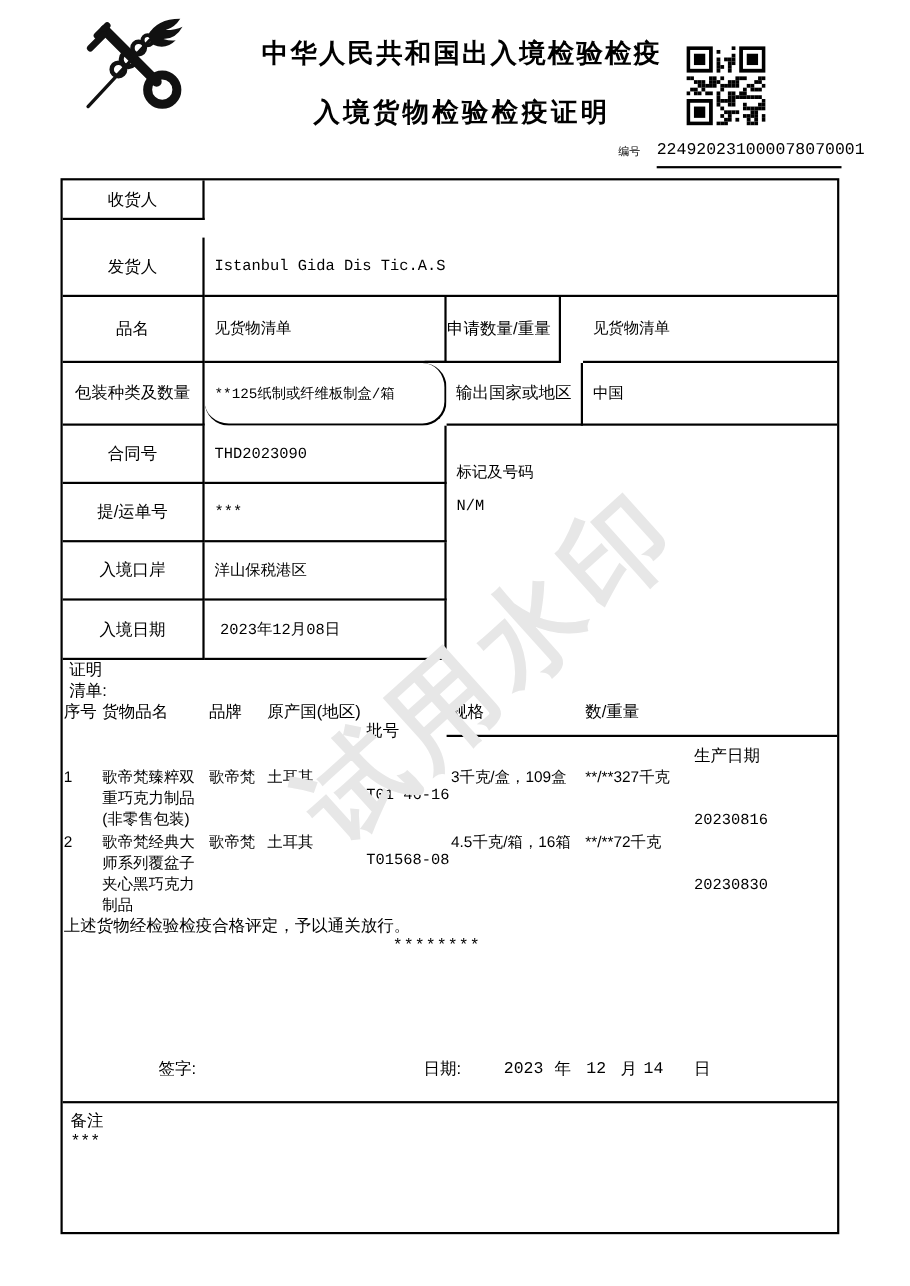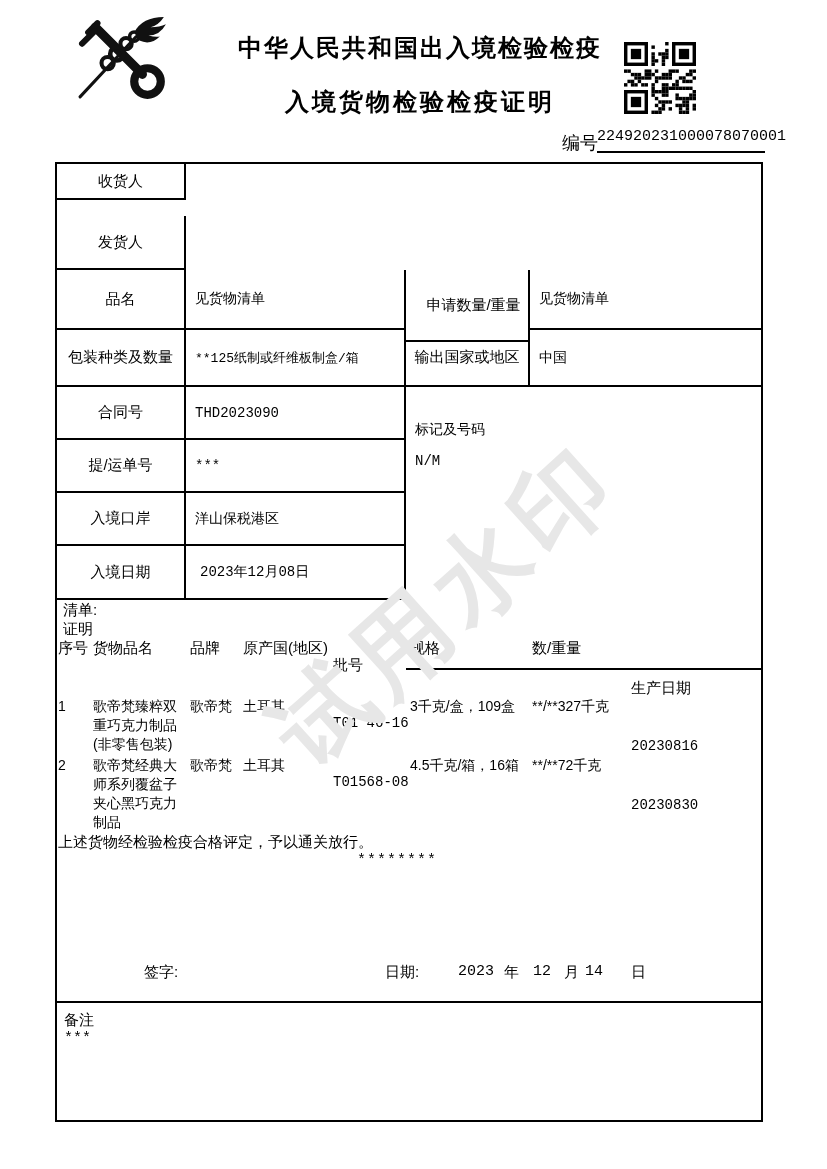--- a/index.html
+++ b/index.html
@@ -12,21 +12,21 @@
   .abs { position:absolute; }
   .mono { font-family:"Liberation Mono","DejaVu Sans Mono",monospace; }
 
   
   #emblem { left:72px; top:12px; width:104px; height:92px; }
   #title1 { left:190px; top:32px; width:460px; text-align:center;
             font-size:24px; font-weight:bold; letter-spacing:2px; }
   #title2 { left:190px; top:86px; width:460px; text-align:center;
             font-size:24px; font-weight:bold; letter-spacing:3px; }
   #qr { left:624px; top:42px; width:72px; height:72px; }
-  #certno-label { left:562px; top:131px; font-size:18px; }
+  #certno-label { left:562px; top:131px; font-size:10px; }
   #certno-wrap { left:597px; top:127px; width:168px; height:26px;
                  border-bottom:2px solid #000; text-align:center; }
   #certno { font-size:15px; letter-spacing:0px; }
 
   
   #doc-table { left:55px; top:162px; width:708px; height:960px;
                border:2px solid #000; }
   .cell { position:absolute; }
   .br { border-right:2px solid #000; }
   .bb { border-bottom:2px solid #000; }
@@ -230,28 +230,29 @@
 <div id="certno-label" class="abs">编号</div>
 <div id="certno-wrap" class="abs">
   <span id="certno" class="mono">224920231000078070001</span>
 </div>
 
 <div id="doc-table" class="abs">
 
   <div class="cell label-cell br bb" style="left:0;top:0;width:129px;height:36px;">收货人</div>
 
   <div class="cell label-cell br bb" style="left:0;top:52px;width:129px;height:54px;">发货人</div>
+  <div class="cell value-cell bb mono" style="left:129px;top:52px;width:575px;height:54px;">Istanbul Gida Dis Tic.A.S</div>
 
   <div class="cell label-cell br bb" style="left:0;top:106px;width:129px;height:60px;">品名</div>
   <div class="cell value-cell br bb" style="left:129px;top:106px;width:220px;height:60px;">见货物清单</div>
-  <div class="cell label-cell br bb" style="left:349px;top:106px;width:124px;height:72px;padding-left:13px;">申请数量/重量</div>
+  <div class="cell label-cell br bb" style="left:329px;top:106px;width:124px;height:60px;padding-left:13px;">申请数量/重量</div>
   <div class="cell value-cell bb" style="left:473px;top:106px;width:231px;height:60px;">见货物清单</div>
 
   <div class="cell label-cell br bb" style="left:0;top:166px;width:129px;height:57px;">包装种类及数量</div>
-  <div class="cell value-cell br bb mono" style="left:129px;top:166px;width:220px;height:57px;font-size:13px;">**125纸制或纤维板制盒/箱</div>
+  <div class="cell value-cell br bb mono" style="left:129px;top:166px;width:220px;height:57px;font-size:13px;border-radius:22px;">**125纸制或纤维板制盒/箱</div>
   <div class="cell label-cell br bb" style="left:349px;top:166px;width:124px;height:57px;">输出国家或地区</div>
   <div class="cell value-cell bb" style="left:473px;top:166px;width:231px;height:57px;">中国</div>
 
   <div class="cell label-cell br bb" style="left:0;top:223px;width:129px;height:53px;">合同号</div>
   <div class="cell value-cell br bb mono" style="left:129px;top:223px;width:220px;height:53px;">THD2023090</div>
 
   <div class="cell label-cell br bb" style="left:0;top:276px;width:129px;height:53px;">提/运单号</div>
   <div class="cell value-cell br bb mono" style="left:129px;top:276px;width:220px;height:53px;">***</div>
 
   <div class="cell label-cell br bb" style="left:0;top:329px;width:129px;height:53px;">入境口岸</div>
@@ -259,22 +260,22 @@
 
   <div class="cell label-cell br bb" style="left:0;top:382px;width:129px;height:54px;">入境日期</div>
   <div class="cell value-cell br bb mono" style="left:129px;top:382px;width:220px;height:54px;padding-left:14px;">2023年12月08日</div>
 
   <div id="marks-cell" class="cell bb">
     <div id="marks-label">标记及号码</div>
     <div id="marks-value" class="mono">N/M</div>
   </div>
 
   <div id="cert-section" class="cell bb">
+    <div id="cert-word">证明</div>
     <div id="list-word">清单:</div>
-    <div id="cert-word">证明</div>
 
     <div class="goods-row goods-header">
       <div class="gc-no">序号</div>
       <div class="gc-name">货物品名</div>
       <div class="gc-brand">品牌</div>
       <div class="gc-origin">原产国(地区)</div>
       <div class="gc-batch">批号</div>
       <div class="gc-spec">规格</div>
       <div class="gc-weight">数/重量</div>
       <div class="gc-date">生产日期</div>

